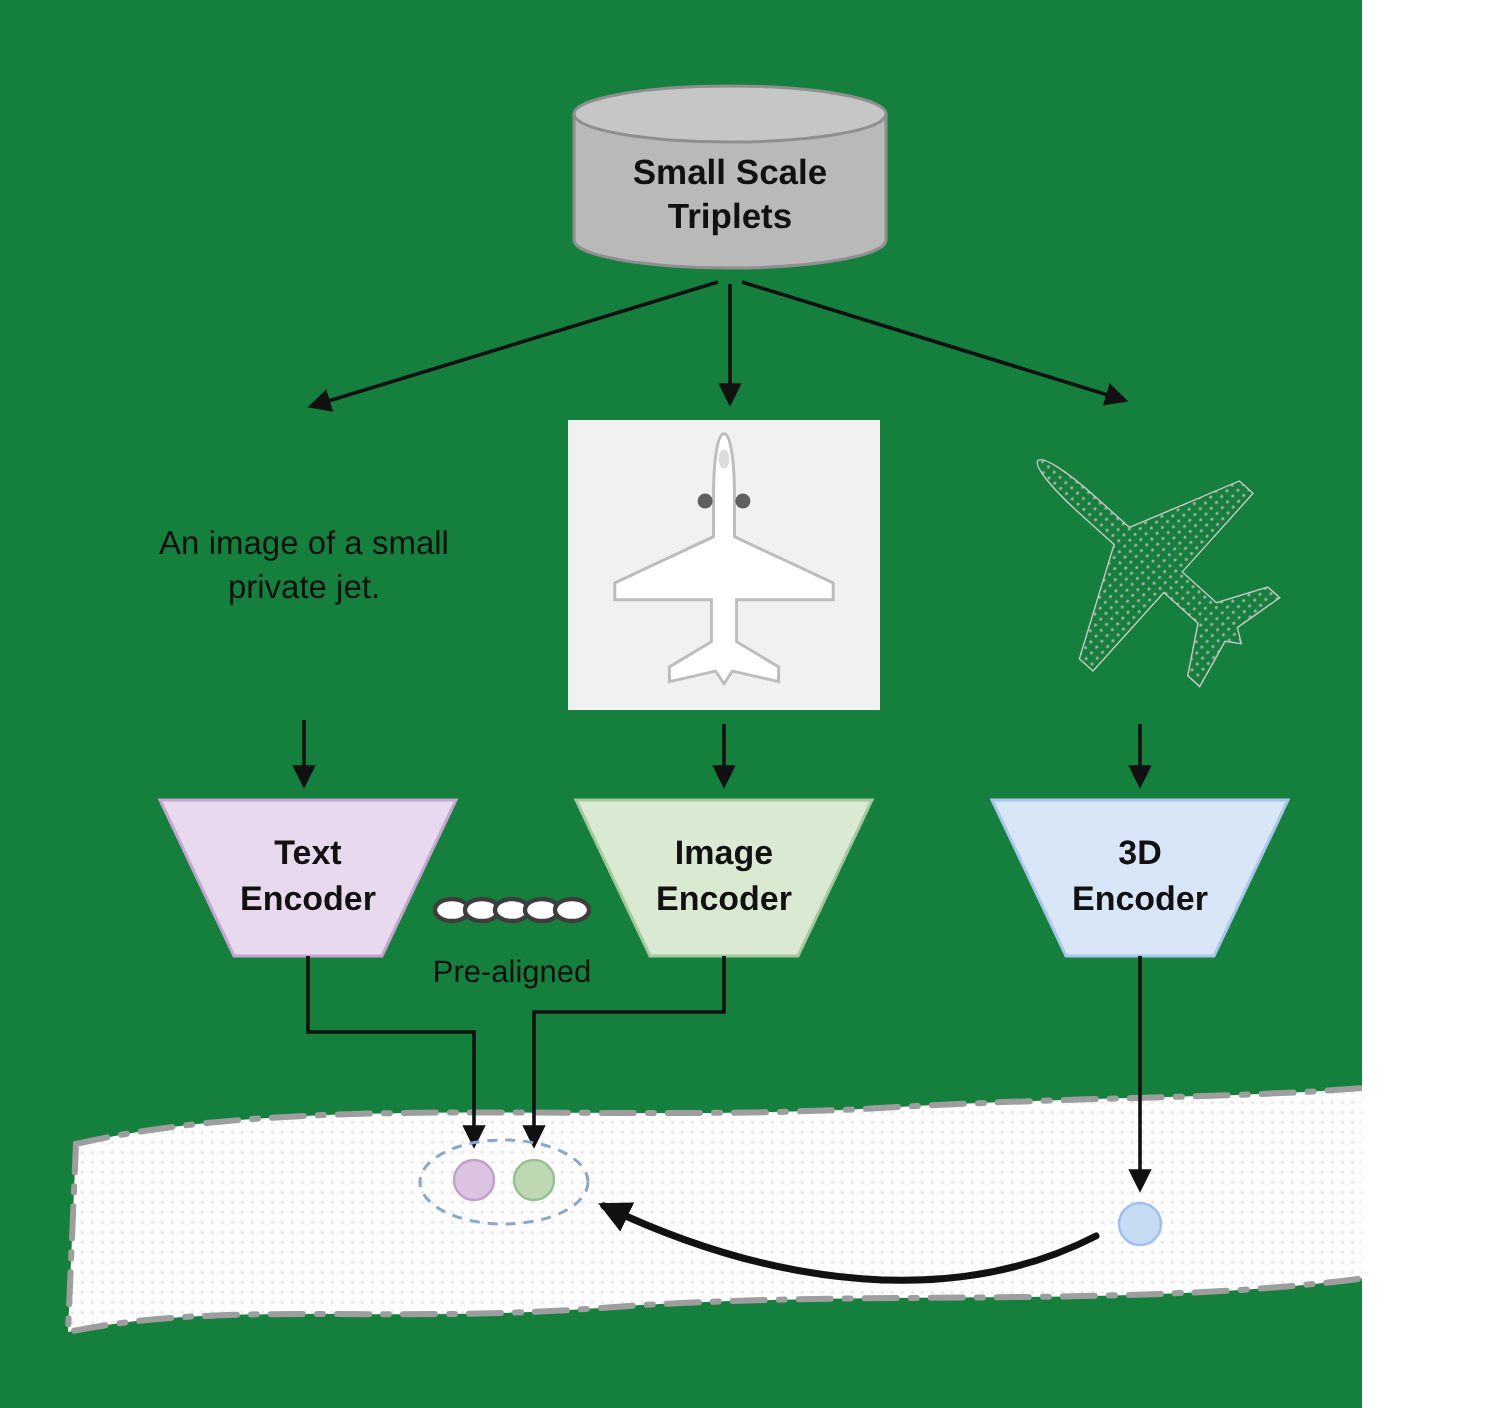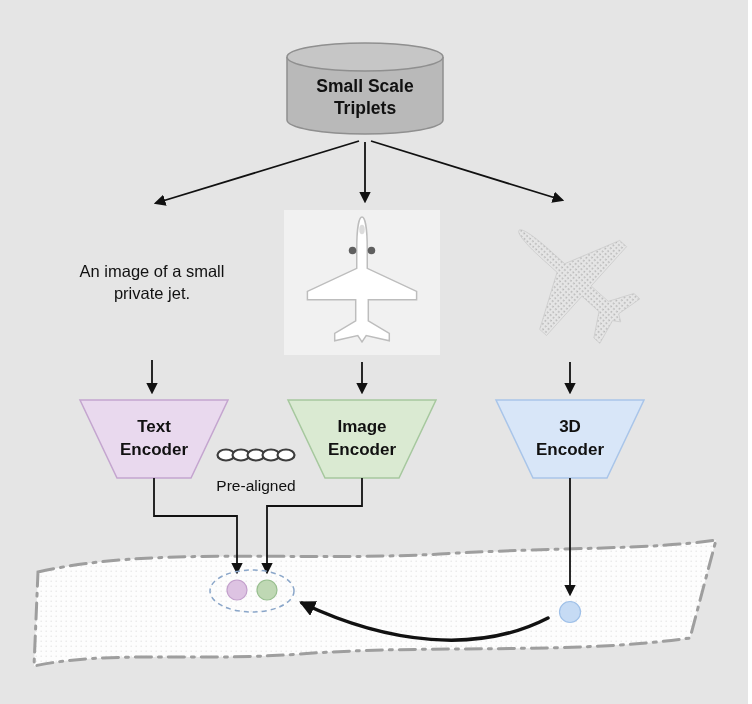--- a/index.html
+++ b/index.html
@@ -1,16 +1,16 @@
 <!DOCTYPE html>
 <html><head>
 <meta charset="utf-8">
 <style>
   html, body { margin: 0; padding: 0; background: #ffffff; }
-  .canvas { position: relative; width: 748px; height: 704px; background: #e5e5e5; overflow: hidden; }
+  .canvas { position: relative; width: 681px; height: 704px; background: #15803d; overflow: hidden; }
   svg text { font-family: "Liberation Sans", sans-serif; fill: #111111; }
   .t-bold { font-weight: bold; }
   .cyl-label { font-size: 17.5px; }
   .caption { font-size: 16.5px; }
   .enc-label { font-size: 17px; }
   .prealigned-label { font-size: 15.5px; }
 </style>
 </head>
 <body>
 

